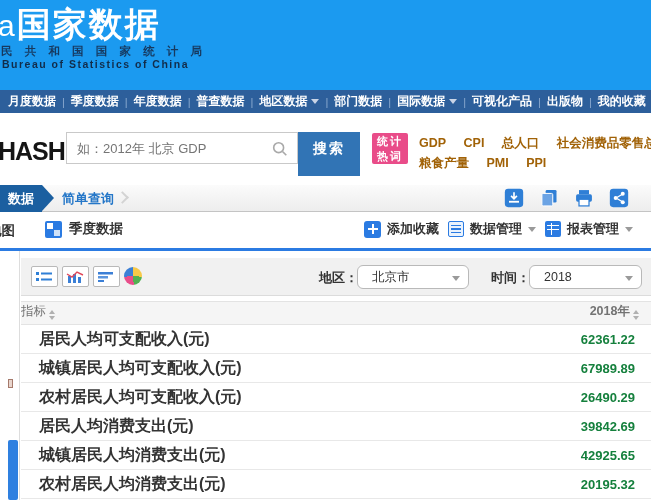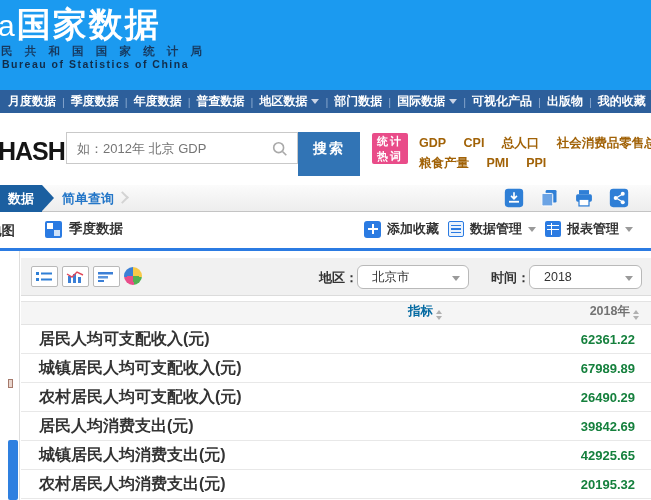--- a/index.html
+++ b/index.html
@@ -108,21 +108,21 @@
              background:conic-gradient(#f7c948 0deg 95deg,#52b152 95deg 175deg,#e84d8a 175deg 265deg,#3b7fd6 265deg 360deg); }
   .filter-label{ position:absolute; top:11px; font-size:13px; font-weight:bold; color:#333; }
   .filter-select{ position:absolute; top:7px; height:24px; background:#fff; border:1px solid #b9b9b9;
                   border-radius:6px; font-size:12.5px; color:#333; line-height:22px; padding-left:14px;
                   cursor:pointer; }
   .filter-select .caret{ position:absolute; right:8px; top:5px; }
 
   .grid-table{ position:absolute; left:0; top:50px; width:638px; }
   .thead{ display:flex; height:24px; background:#f5f5f5; border-top:1px solid #e3e3e3;
           border-bottom:1px solid #e3e3e3; align-items:center; }
-  .th-ind{ width:66%; text-align:right; font-size:12.5px; font-weight:bold; color:#0369a1; cursor:pointer; }
+  .th-ind{ width:66%; text-align:left; font-size:12.5px; font-weight:normal; color:#737373; cursor:pointer; }
   .th-val{ width:34%; text-align:right; padding-right:20px; font-size:12.5px; font-weight:bold;
            color:#737373; cursor:pointer; }
   .sort{ display:inline-flex; flex-direction:column; gap:2px; margin-left:3px; vertical-align:1px; }
   .sort .up{ width:0;height:0;border:3px solid transparent;border-bottom:4px solid #b0b0b0; }
   .sort .dn{ width:0;height:0;border:3px solid transparent;border-top:4px solid #b0b0b0; }
   .trow{ display:flex; height:29px; align-items:center; border-bottom:1px solid #e8e8e8; background:#fff; }
   .td-label{ width:66%; padding-left:18px; font-size:16px; font-weight:bold; color:#333; }
   .td-value{ width:34%; text-align:right; padding-right:24px; font-size:13px; font-weight:bold; color:#15803d; }
 </style>
 </head>

